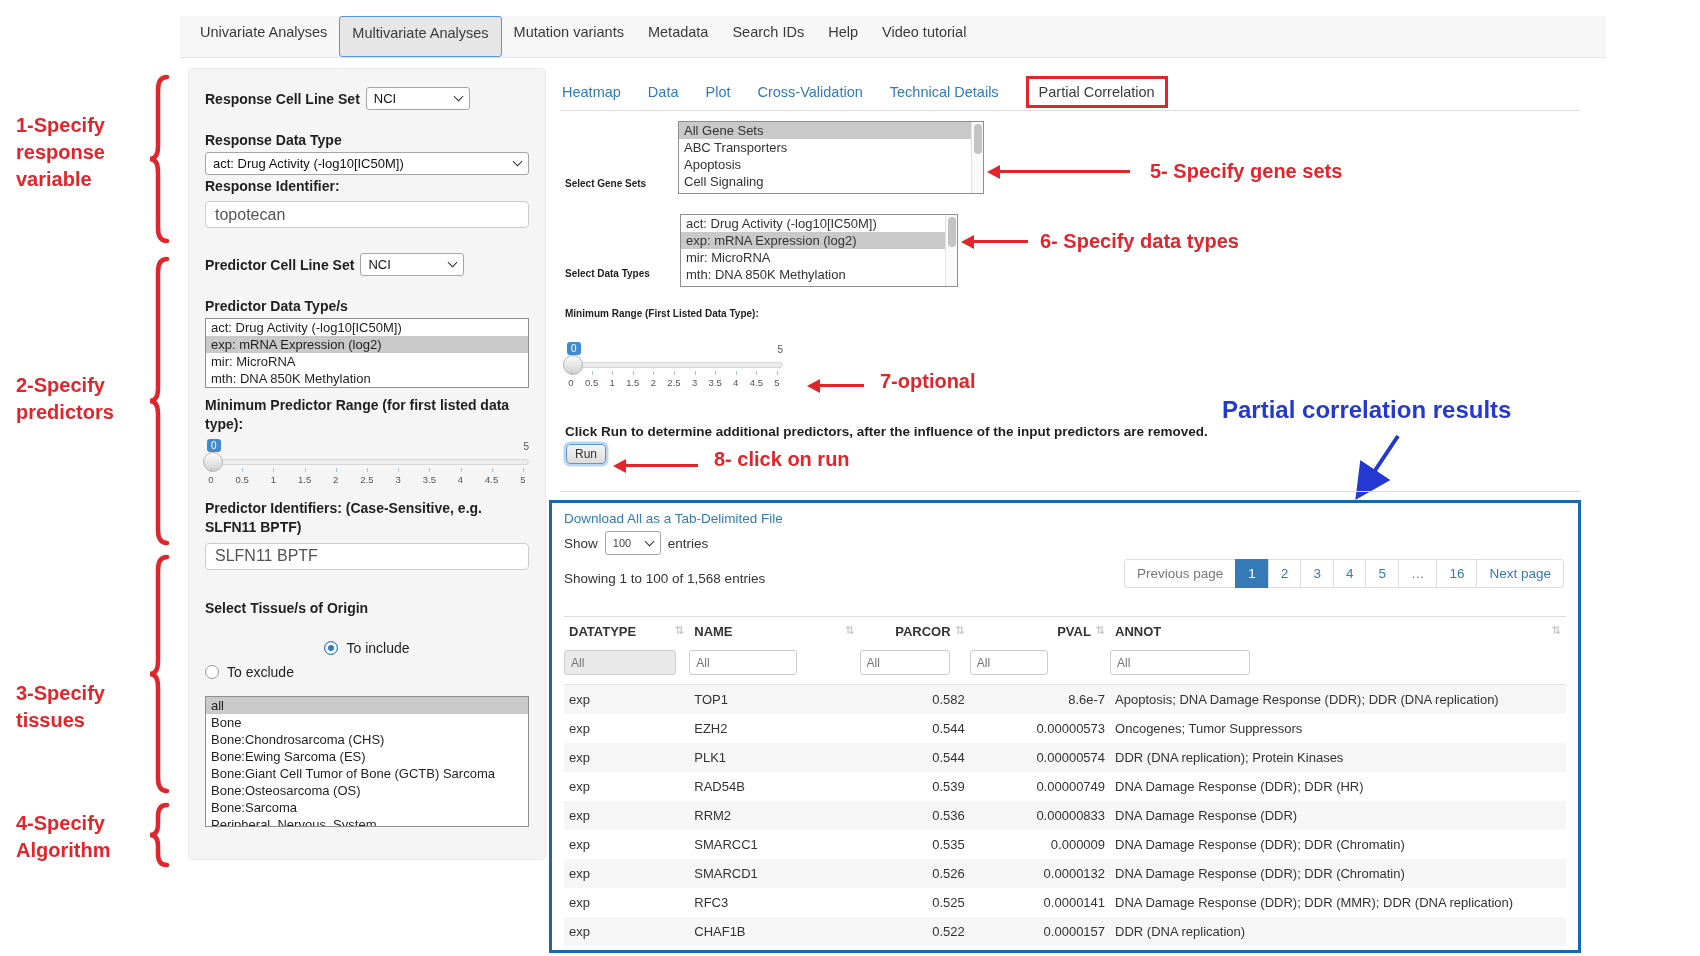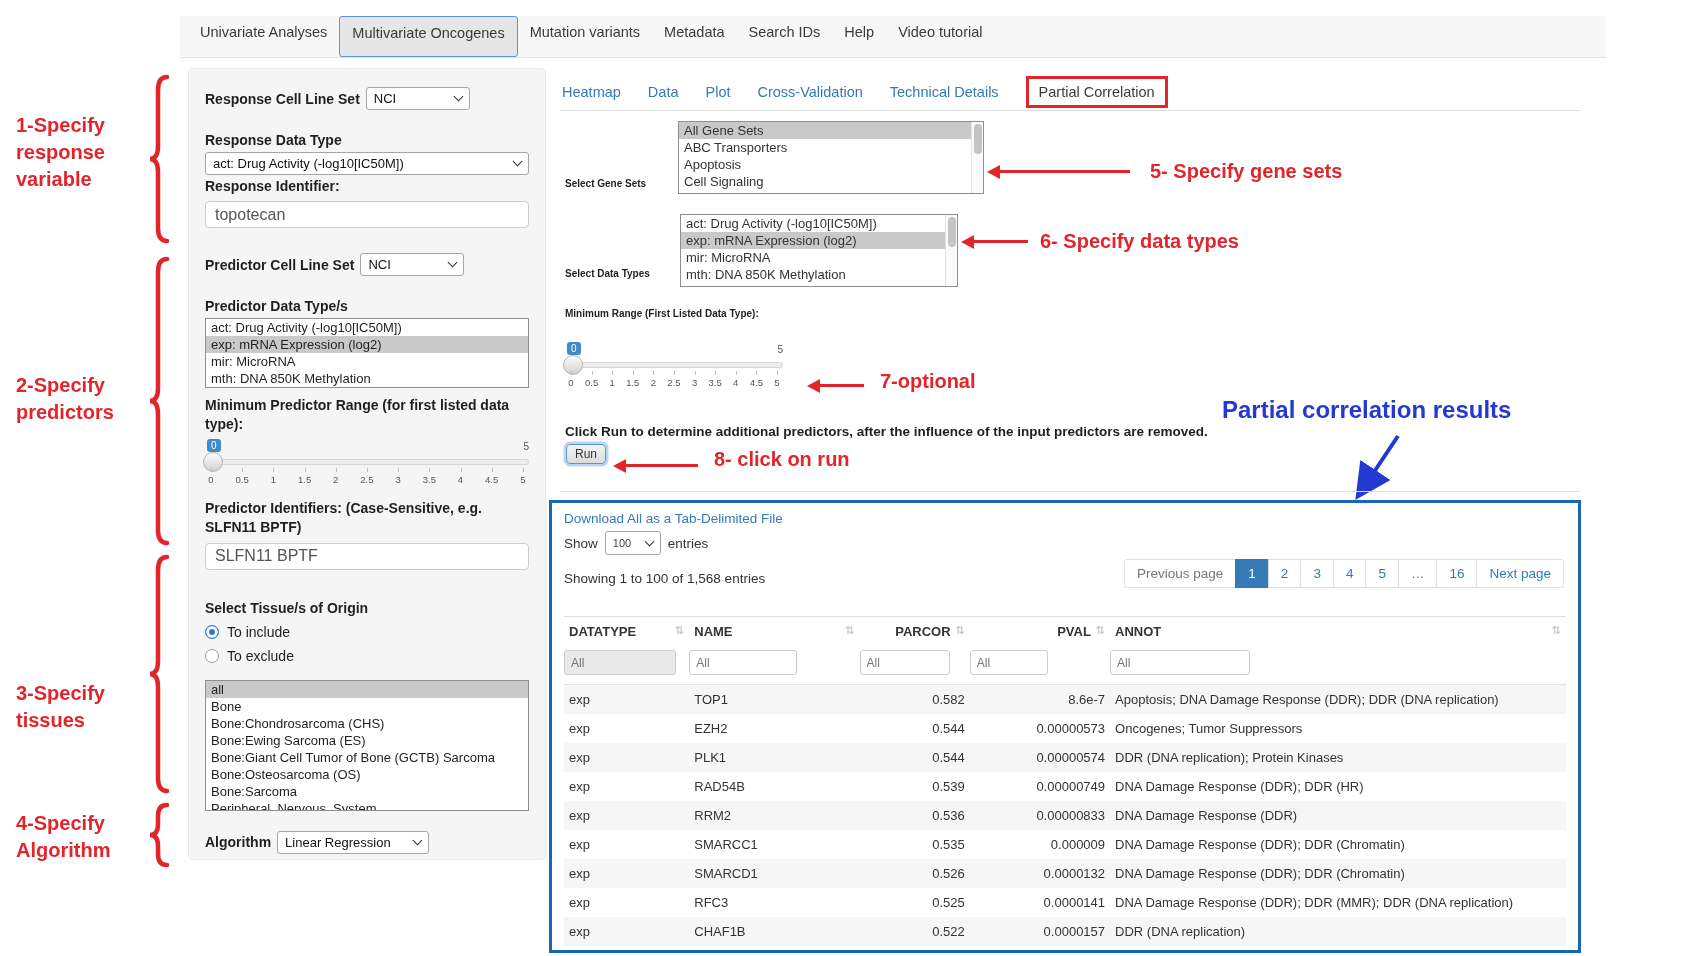--- a/index.html
+++ b/index.html
@@ -100,21 +100,21 @@
     color:#666;font-family:inherit;background:#fff;}
   tr.filter td:first-child input{background:#e9e9e9;}
   tbody tr:nth-child(odd){background:#f6f6f6;}
   .blue-arrow{position:absolute;left:1338px;top:430px;}
 </style>
 </head>
 <body>
 
 <div class="topnav">
     <span class="tab">Univariate Analyses</span>
-    <span class="tab active">Multivariate Oncogenes</span>
+    <span class="tab active">Multivariate Analyses</span>
     <span class="tab">Mutation variants</span>
     <span class="tab">Metadata</span>
     <span class="tab">Search IDs</span>
     <span class="tab">Help</span>
     <span class="tab">Video tutorial</span>
   </div>
 
 <div class="ann-text" style="left:16px;top:112px;width:132px;">1-Specify response variable</div>
 <svg class="brace" style="left:148px;top:74px;" width="22" height="170" viewBox="0 0 22 170">
     <path d="M19,3 Q10,3 10,16 L10,72 Q10,85 2,85 Q10,85 10,98 L10,154 Q10,167 19,167"></path>
@@ -188,45 +188,38 @@
         <span>4</span>
         <span>4.5</span>
         <span>5</span>
       </div>
   </div>
 
   <div style="margin-top:12px;line-height:1.35;"><b>Predictor Identifiers: (Case-Sensitive, e.g. SLFN11 BPTF)</b></div>
   <input class="txt-input" style="margin-top: 6px;" value="SLFN11 BPTF">
 
   <div style="margin-top:30px;"><b>Select Tissue/s of Origin</b></div>
-  <div style="margin-top:8px;">
+  <div style="margin-top:24px;text-align:center;">
     <span class="radio checked"></span><span>To include</span>
   </div>
   <div style="margin-top:8px;">
     <span class="radio"></span><span>To exclude</span>
   </div>
 
   <div class="listbox" style="margin-top:16px;height:131px;">
       <div class="opt selected">all</div>
       <div class="opt">Bone</div>
       <div class="opt">Bone:Chondrosarcoma (CHS)</div>
       <div class="opt">Bone:Ewing Sarcoma (ES)</div>
       <div class="opt">Bone:Giant Cell Tumor of Bone (GCTB) Sarcoma</div>
       <div class="opt">Bone:Osteosarcoma (OS)</div>
       <div class="opt">Bone:Sarcoma</div>
       <div class="opt">Peripheral_Nervous_System</div>
     </div>
 
-  <div class="inline-row" style="margin-top:20px;">
-    <b>Algorithm</b>
-    <span class="sel" style="width:152px;">
-      <span>Linear Regression</span>
-      <i class="chev"></i>
-    </span>
-  </div>
 </div>
 
 <div class="main-tabs">
     <span class="tab">Heatmap</span>
     <span class="tab">Data</span>
     <span class="tab">Plot</span>
     <span class="tab">Cross-Validation</span>
     <span class="tab">Technical Details</span>
     <span class="tab active">Partial Correlation</span>
   </div>

